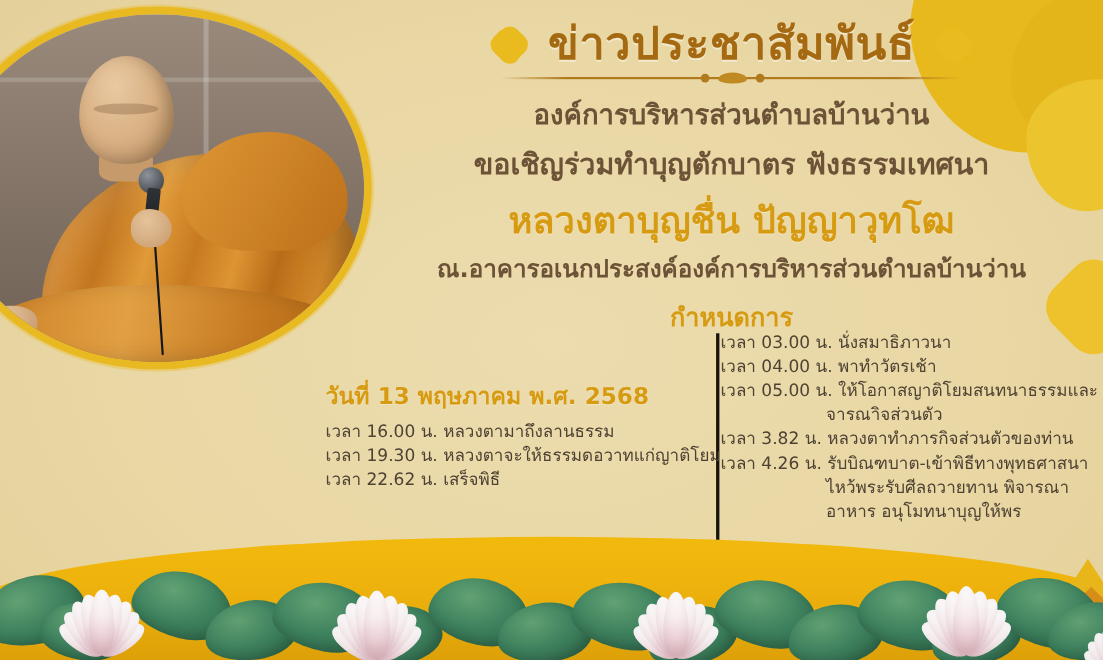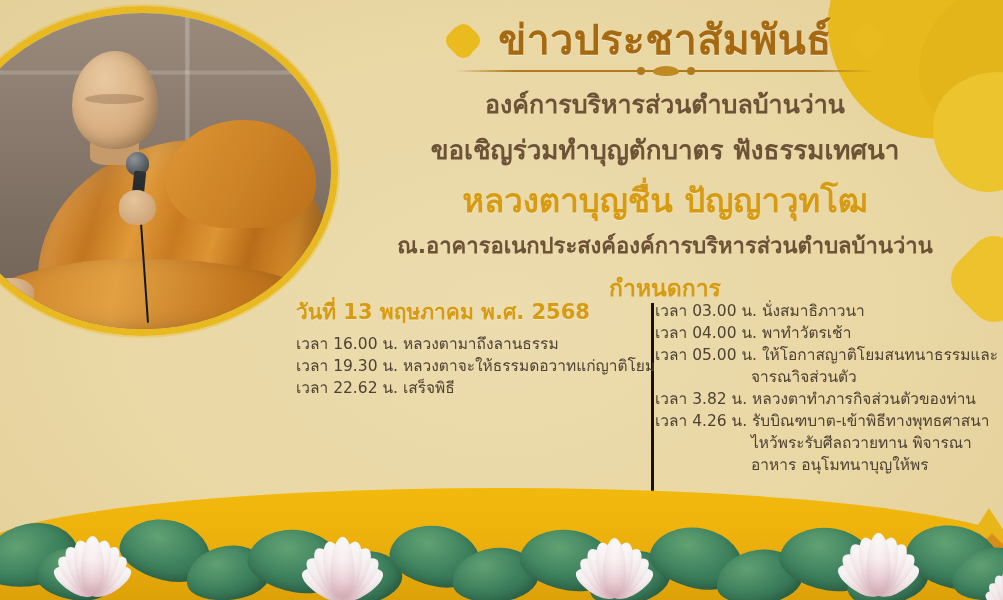--- a/index.html
+++ b/index.html
@@ -243,21 +243,21 @@
                text-shadow:0 1px 0 rgba(255,255,255,.35); }
   .venue { font-size:22px; font-weight:bold; color:#6c5236; margin-top:11px; line-height:1.3; }
   .agenda { font-size:23px; font-weight:bold; color:#d79b12; margin-top:9px; }
 
   
   .schedule {
     position:absolute; left:296px; top:300px; width:700px;
     display:flex; align-items:flex-start;
   }
   .col { position:relative; }
-  .col-left { width:345px; }
+  .col-left { width:345px;margin-top:48px; }
   .col-right { width:345px; padding-left:14px; }
 
   .divider {
     position:absolute; left:651px; top:303px;
     width:3px; height:198px; background:#16120c;
   }
 
   .col-head {
     font-size:21px; font-weight:bold; color:#d79b12;
     margin-bottom:8px; line-height:1.2;

